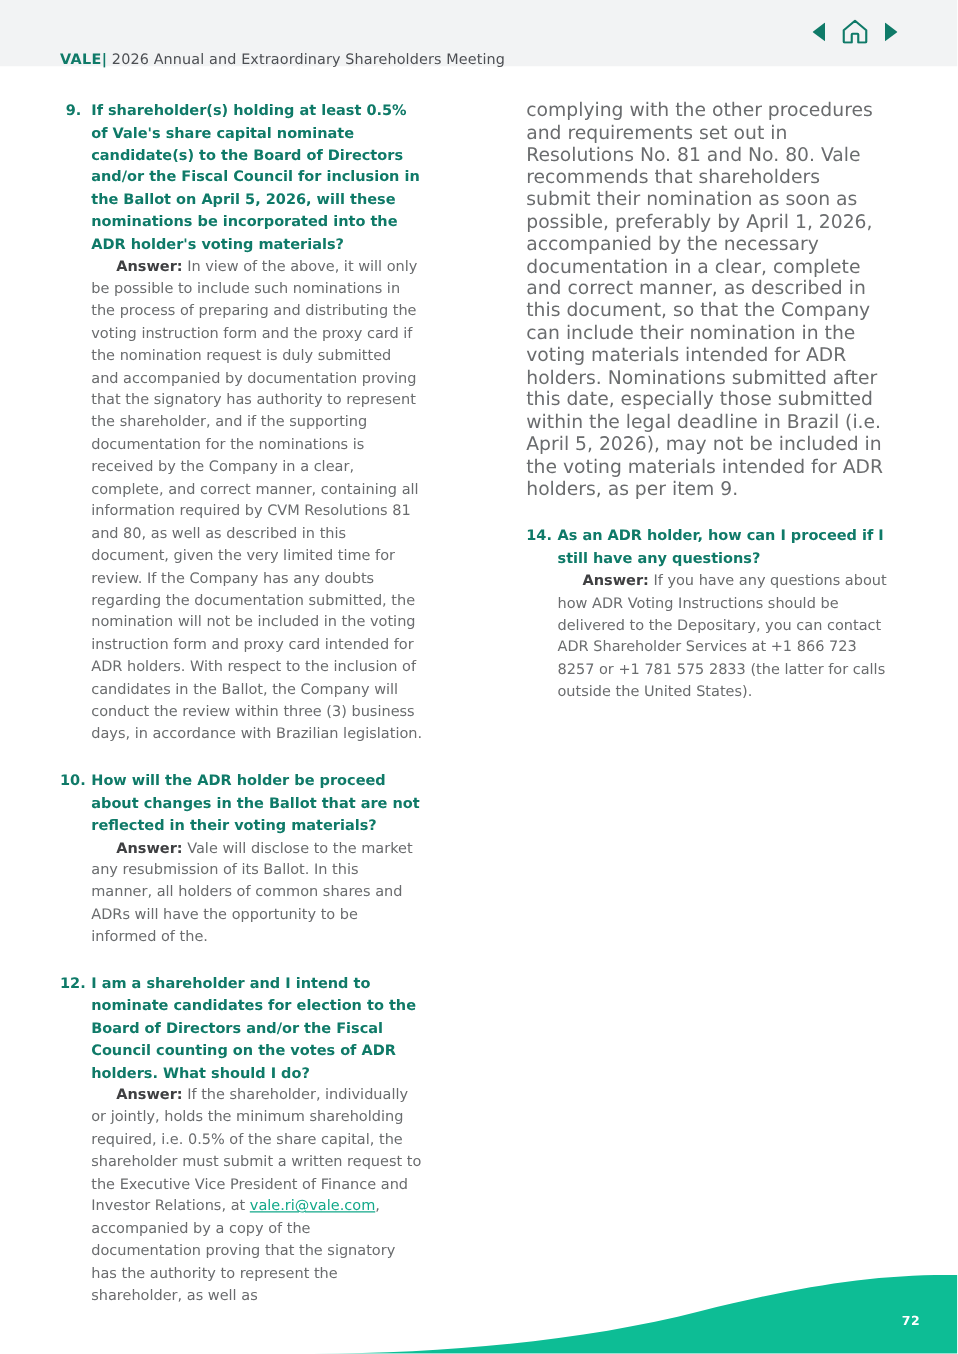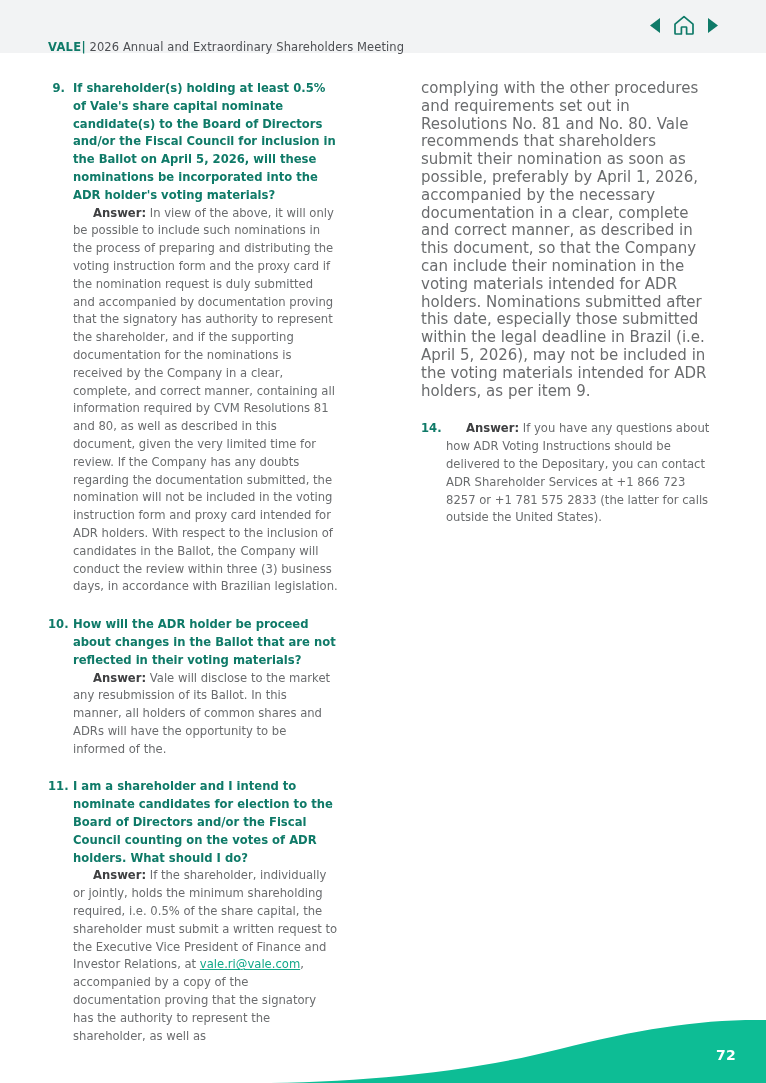--- a/index.html
+++ b/index.html
@@ -127,21 +127,21 @@
     bottom: 0;
     width: 766px;
     height: 90px;
     line-height: 0;
   }
   .page-number {
     position: absolute;
     right: 30px;
     bottom: 20px;
     color: #ffffff;
-    font-size: 14px;
+    font-size: 10px;
     font-weight: bold;
     letter-spacing: 0.3px;
   }
 </style>
 </head>
 <body>
 
 <div class="header-band"></div>
 
 <div class="header-title">
@@ -186,38 +186,39 @@
         <div class="q-num">10.</div>
         <div class="q-body">
           <p class="q-text">How will the ADR holder be proceed about changes in the Ballot that are not reflected in their voting materials?</p>
           <p class="a-text"><span class="a-label">Answer:</span> <span>Vale will disclose to the market any resubmission of its Ballot. In this manner, all holders of common shares and ADRs will have the opportunity to be informed of the.</span></p>
         </div>
       </div>
     </div>
 
     <div class="qa-block">
       <div class="q-row">
-        <div class="q-num">11.</div>
+        <div class="q-num">12.</div>
         <div class="q-body">
           <p class="q-text">I am a shareholder and I intend to nominate candidates for election to the Board of Directors and/or the Fiscal Council counting on the votes of ADR holders. What should I do?</p>
           <p class="a-text"><span class="a-label">Answer:</span> <span>If the shareholder, individually or jointly, holds the minimum shareholding required, i.e. 0.5% of the share capital, the shareholder must submit a written request to the Executive Vice President of Finance and Investor Relations, at </span><a class="link" href="#">vale.ri@vale.com</a><span>, accompanied by a copy of the documentation proving that the signatory has the authority to represent the shareholder, as well as</span></p>
         </div>
       </div>
     </div>
 
   </div>
 
   <div class="col col-right">
 
     <p class="cont-text">complying with the other procedures and requirements set out in Resolutions No. 81 and No. 80. Vale recommends that shareholders submit their nomination as soon as possible, preferably by April 1, 2026, accompanied by the necessary documentation in a clear, complete and correct manner, as described in this document, so that the Company can include their nomination in the voting materials intended for ADR holders. Nominations submitted after this date, especially those submitted within the legal deadline in Brazil (i.e. April 5, 2026), may not be included in the voting materials intended for ADR holders, as per item 9.</p>
 
     <div class="qa-block" style="margin-top:20px;">
       <div class="q-row">
         <div class="q-num">14.</div>
         <div class="q-body">
+          <p class="q-text">As an ADR holder, how can I proceed if I still have any questions?</p>
           <p class="a-text"><span class="a-label">Answer:</span> <span>If you have any questions about how ADR Voting Instructions should be delivered to the Depositary, you can contact ADR Shareholder Services at +1 866 723 8257 or +1 781 575 2833 (the latter for calls outside the United States).</span></p>
         </div>
       </div>
     </div>
 
   </div>
 </div>
 
 <div class="footer-wave">
   <svg width="766" height="90" viewBox="0 0 766 90" preserveAspectRatio="none" aria-hidden="true">

